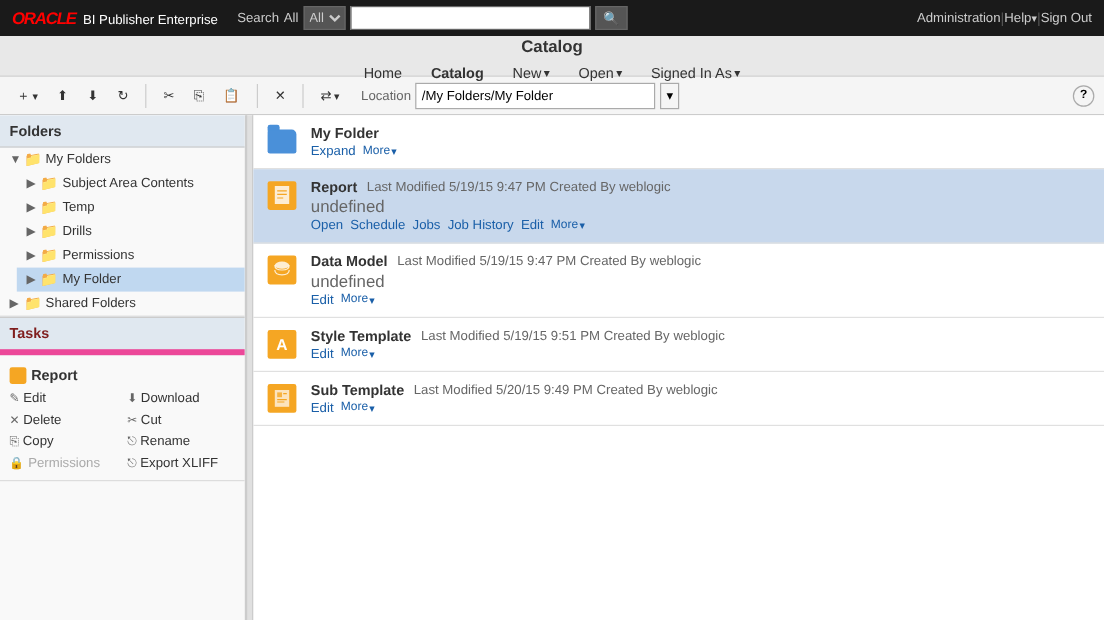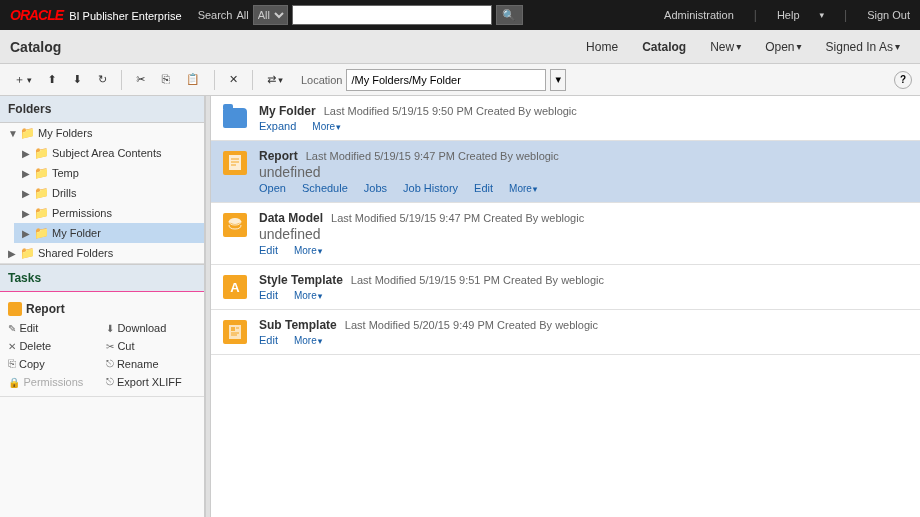--- a/index.html
+++ b/index.html
@@ -7,26 +7,26 @@
 
     
     .header { background: #1a1a1a; height: 30px; display: flex; align-items: center; padding: 0 10px; gap: 16px; }
     .oracle-logo { color: #f00; font-weight: bold; font-size: 14px; font-style: italic; letter-spacing: -1px; }
     .oracle-logo span { color: #fff; font-style: normal; font-size: 11px; margin-left: 6px; font-weight: normal; letter-spacing: 0; }
     .header-search { display: flex; align-items: center; gap: 4px; flex: 1; }
     .header-search-label { color: #ccc; font-size: 11px; }
     .header-search-scope { color: #ccc; font-size: 11px; background: transparent; border: none; cursor: pointer; }
     .header-search-input { width: 200px; height: 20px; font-size: 11px; padding: 2px 4px; border: 1px solid #666; background: #fff; }
     .header-search-btn { background: #555; border: 1px solid #666; color: #ccc; font-size: 11px; padding: 1px 6px; cursor: pointer; height: 20px; }
-    .header-nav { display: flex; align-items: center; gap: 20px; }
+    .header-nav { display: flex; align-items: center; gap: 0; }
     .header-nav a { color: #ccc; text-decoration: none; font-size: 11px; cursor: pointer; }
     .header-sep { color: #555; }
 
     
-    .nav-bar { background: #e8e8e8; border-bottom: 1px solid #ccc; height: 34px; display: flex; align-items: center; padding: 0 10px; gap: 4px; }
+    .nav-bar { background: #e8e8e8; border-bottom: 1px solid #ccc; height: 34px; display: flex; align-items: center; padding: 0 10px; gap: 4px; flex-direction: column; }
     .nav-title { font-size: 14px; font-weight: bold; color: #333; flex: 1; }
     .nav-menu { display: flex; align-items: center; gap: 4px; }
     .nav-item { font-size: 12px; color: #333; padding: 4px 10px; cursor: pointer; border-radius: 2px; }
     .nav-item.active { font-weight: bold; }
     .nav-item-arrow { display: flex; align-items: center; gap: 2px; }
     .nav-item-arrow::after { content: '▾'; font-size: 10px; }
 
     
     .toolbar { background: #f5f5f5; border-bottom: 1px solid #ccc; height: 32px; display: flex; align-items: center; padding: 0 8px; gap: 4px; }
     .toolbar-btn { background: none; border: 1px solid transparent; padding: 2px 5px; cursor: pointer; font-size: 11px; border-radius: 2px; display: flex; align-items: center; gap: 2px; color: #333; }
@@ -46,21 +46,21 @@
     .sidebar-header { background: #e0e8f0; padding: 6px 8px; font-size: 12px; font-weight: bold; color: #333; border-bottom: 1px solid #ccc; }
     .tree-item { display: flex; align-items: center; padding: 3px 8px; cursor: pointer; font-size: 11px; }
     .tree-item.selected { background: #c0d8f0; }
     .tree-toggle { width: 12px; font-size: 10px; color: #666; flex-shrink: 0; }
     .tree-icon { width: 14px; height: 14px; margin-right: 4px; flex-shrink: 0; }
     .folder-icon { color: #4a90d9; font-size: 12px; }
     .tree-label { font-size: 11px; color: #333; }
     .tree-children { padding-left: 14px; }
 
     
-    .tasks-header { background: #e0e8f0; padding: 6px 8px; font-size: 12px; font-weight: bold; color: #14532d; border-bottom: 1px solid #ec4899; border-top: 1px solid #ccc; }
+    .tasks-header { background: #e0e8f0; padding: 6px 8px; font-size: 12px; font-weight: bold; color: #7f1d1d; border-bottom: 5px solid #ec4899; border-top: 1px solid #ccc; }
     .tasks-body { padding: 6px 8px; }
     .task-section-title { font-size: 12px; font-weight: bold; color: #333; margin: 4px 0; display: flex; align-items: center; gap: 4px; }
     .task-grid { display: grid; grid-template-columns: 1fr 1fr; gap: 2px 8px; margin-top: 4px; }
     .task-item { display: flex; align-items: center; gap: 3px; padding: 2px 0; cursor: pointer; font-size: 11px; color: #333; }
     .task-item .task-icon { font-size: 10px; color: #666; }
     .task-item.disabled { color: #aaa; cursor: default; }
 
     
     .content { flex: 1; overflow-y: auto; }
     .content-item { display: flex; align-items: flex-start; padding: 8px 10px; border-bottom: 1px solid #e0e0e0; }
@@ -69,21 +69,21 @@
     .folder-item-icon { background: #4a90d9; width: 24px; height: 20px; border-radius: 2px 4px 2px 2px; position: relative; }
     .folder-item-icon::before { content: ''; position: absolute; top: -4px; left: 0; width: 10px; height: 5px; background: #4a90d9; border-radius: 2px 2px 0 0; }
     .report-icon { width: 24px; height: 24px; background: #f5a623; border-radius: 2px; display: flex; align-items: center; justify-content: center; }
     .datamodel-icon { width: 24px; height: 24px; background: #f5a623; border-radius: 2px; display: flex; align-items: center; justify-content: center; position: relative; }
     .style-icon { width: 24px; height: 24px; background: #f5a623; border-radius: 2px; display: flex; align-items: center; justify-content: center; font-size: 10px; color: white; font-weight: bold; }
     .subtemplate-icon { width: 24px; height: 24px; background: #f5a623; border-radius: 2px; display: flex; align-items: center; justify-content: center; }
     .item-details { flex: 1; }
     .item-title-row { display: flex; align-items: center; gap: 8px; flex-wrap: wrap; }
     .item-name { font-size: 12px; font-weight: bold; color: #333; }
     .item-meta { font-size: 11px; color: #666; }
-    .item-actions { display: flex; align-items: flex-end; gap: 16px; margin-top: 2px; flex-wrap: wrap; }
+    .item-actions { display: flex; align-items: flex-start; gap: 6px; margin-top: 2px; flex-wrap: wrap; }
     .item-action-link { font-size: 11px; color: #1a5fa8; cursor: pointer; text-decoration: none; }
     .item-subtitle { font-size: 14px; color: #666; margin-top: 1px; }
     .more-dropdown { display: flex; align-items: center; gap: 1px; font-size: 10px; color: #1a5fa8; cursor: pointer; }
     .more-dropdown::after { content: '▾'; font-size: 9px; }
 
     
     .resize-handle { width: 6px; background: #e0e0e0; cursor: col-resize; border-left: 1px solid #ccc; border-right: 1px solid #ccc; }
   </style>
 </head>
 <body>
@@ -257,21 +257,20 @@
 
   <div class="content">
 
     <div class="content-item">
       <div class="item-icon">
         <div class="folder-item-icon"></div>
       </div>
       <div class="item-details">
         <div class="item-title-row">
           <span class="item-name">My Folder</span>
-          <span class="item-meta">Last Modified 5/19/15 9:50 PM   Created By weblogic</span>
         </div>
         <div class="item-actions">
           <a class="item-action-link">Expand</a>
           <span class="more-dropdown">More</span>
         </div>
       </div>
     </div>
 
     <div class="content-item selected">
       <div class="item-icon">

